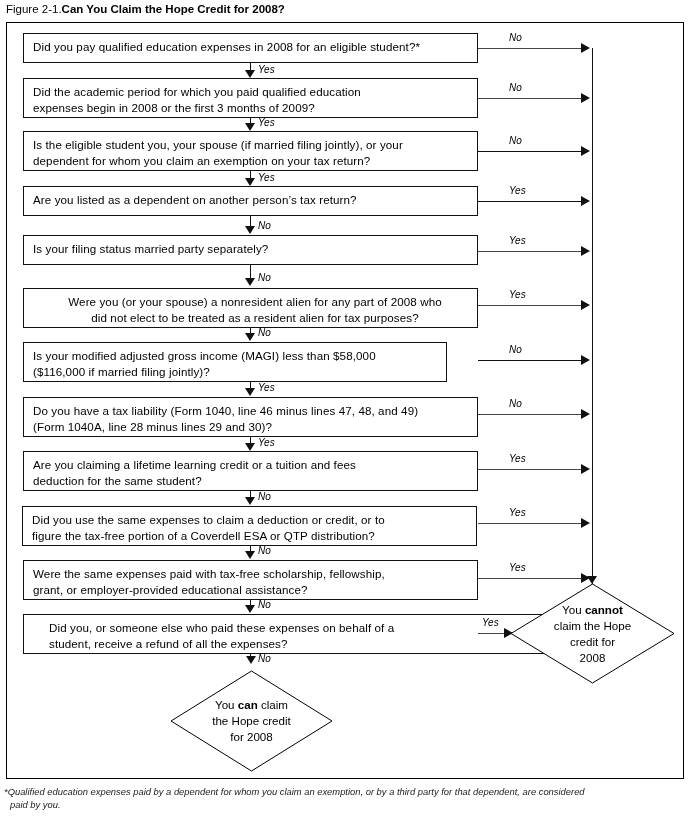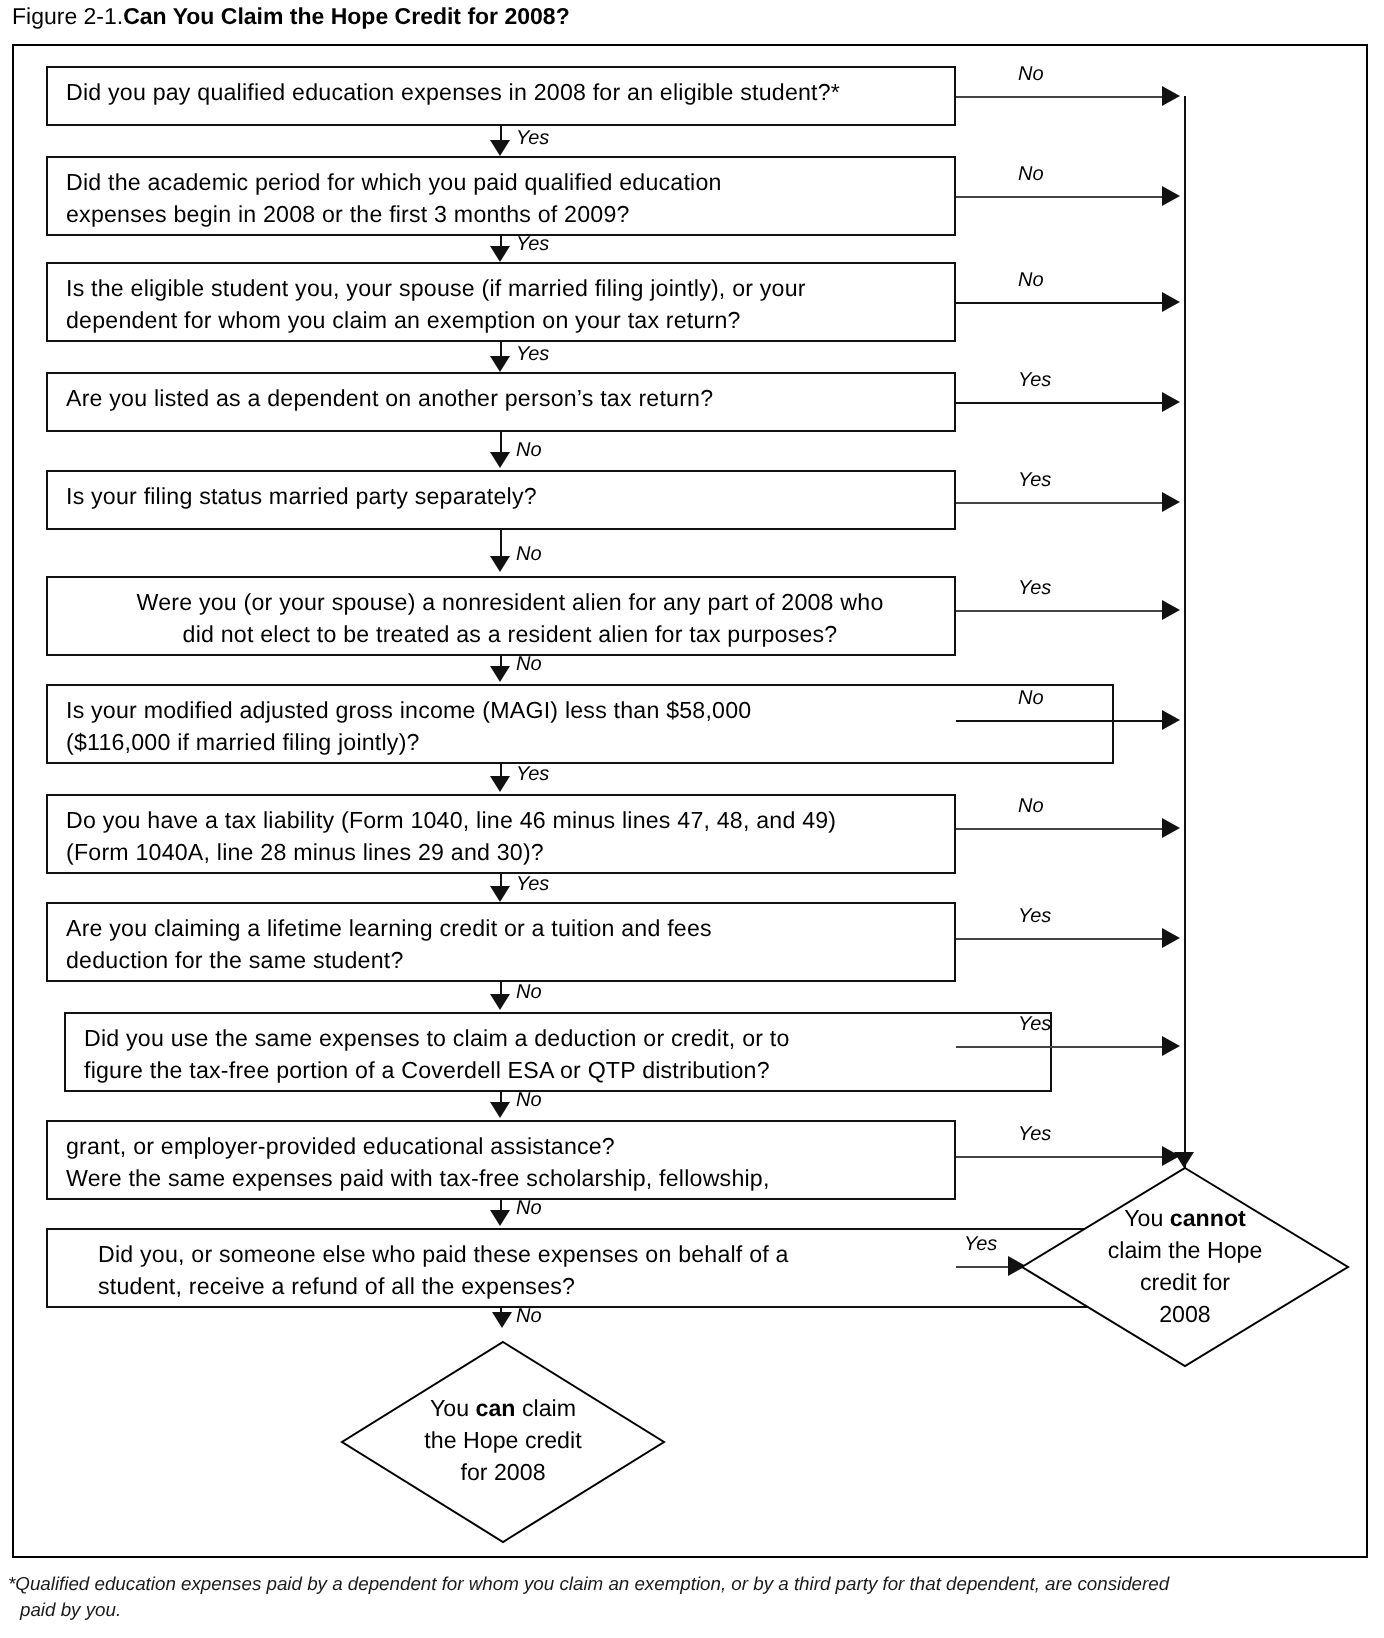--- a/index.html
+++ b/index.html
@@ -96,39 +96,39 @@
 <div class="qbox" style="left:23px;top:186px;width:455px;height:30px;">
   <span class="ln">Are you listed as a dependent on another person’s tax return?</span>
 </div>
 <div class="qbox" style="left:23px;top:235px;width:455px;height:30px;">
   <span class="ln">Is your filing status married party separately?</span>
 </div>
 <div class="qbox" style="left:23px;top:288px;width:455px;height:40px;text-align:center;">
   <span class="ln">Were you (or your spouse) a nonresident alien for any part of 2008 who</span>
   <span class="ln">did not elect to be treated as a resident alien for tax purposes?</span>
 </div>
-<div class="qbox" style="left:23px;top:342px;width:534px;height:40px;">
+<div class="qbox" style="left:23px;top:342px;width:424px;height:40px;">
   <span class="ln">Is your modified adjusted gross income (MAGI) less than $58,000</span>
   <span class="ln">($116,000 if married filing jointly)?</span>
 </div>
 <div class="qbox" style="left:23px;top:397px;width:455px;height:40px;">
   <span class="ln">Do you have a tax liability (Form 1040, line 46 minus lines 47, 48, and 49)</span>
   <span class="ln">(Form 1040A, line 28 minus lines 29 and 30)?</span>
 </div>
 <div class="qbox" style="left:23px;top:451px;width:455px;height:40px;">
   <span class="ln">Are you claiming a lifetime learning credit or a tuition and fees</span>
   <span class="ln">deduction for the same student?</span>
 </div>
-<div class="qbox" style="left:32px;top:506px;width:494px;height:40px;">
+<div class="qbox" style="left:22px;top:506px;width:455px;height:40px;">
   <span class="ln">Did you use the same expenses to claim a deduction or credit, or to</span>
   <span class="ln">figure the tax-free portion of a Coverdell ESA or QTP distribution?</span>
 </div>
 <div class="qbox" style="left:23px;top:560px;width:455px;height:40px;">
+  <span class="ln">Were the same expenses paid with tax-free scholarship, fellowship,</span>
   <span class="ln">grant, or employer-provided educational assistance?</span>
-  <span class="ln">Were the same expenses paid with tax-free scholarship, fellowship,</span>
 </div>
 <div class="qbox" style="left:23px;top:614px;width:527px;height:40px;padding-left:25px;">
   <span class="ln">Did you, or someone else who paid these expenses on behalf of a</span>
   <span class="ln">student, receive a refund of all the expenses?</span>
 </div>
 
 <div class="vline" style="left:250px;top:63px;height:9px;"></div>
 <div class="arrow-down" style="left:245px;top:70px;"></div>
 <div class="branch-label" style="left:258px;top:64px;">Yes</div>
 

